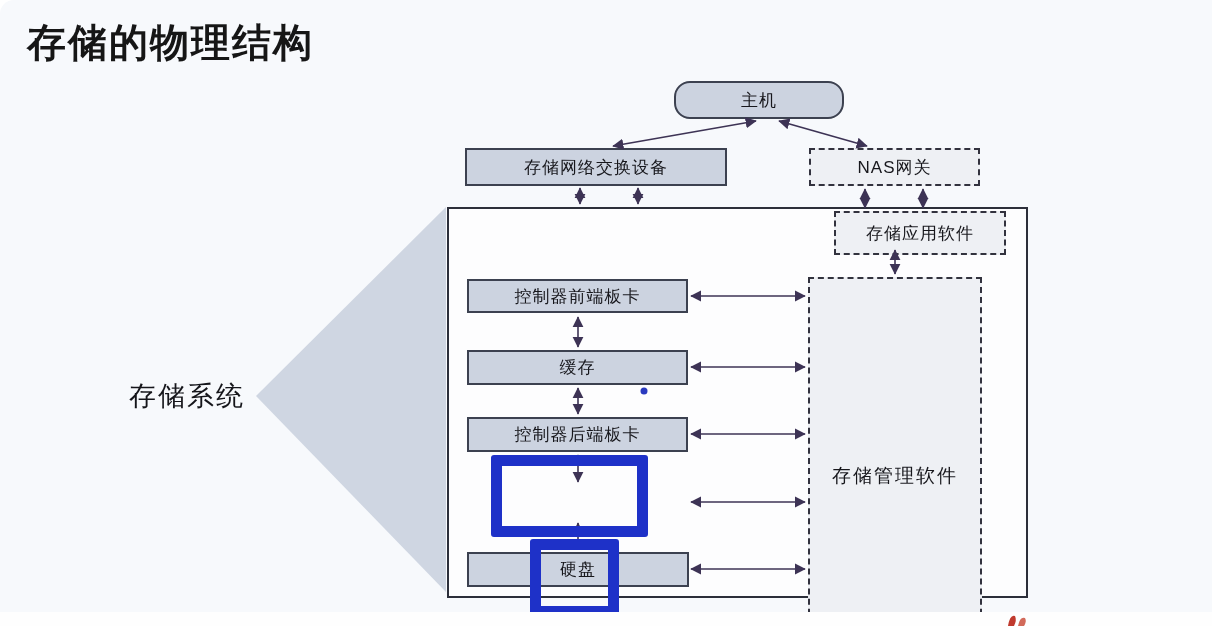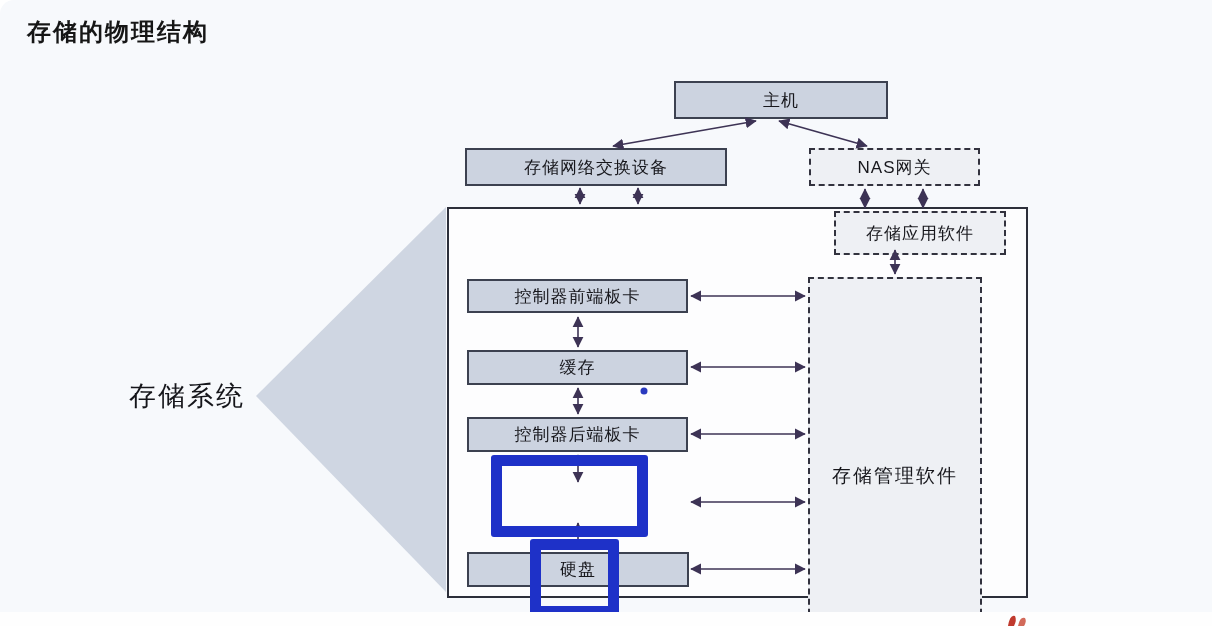--- a/index.html
+++ b/index.html
@@ -4,21 +4,21 @@
 <style>
   html,body{margin:0;padding:0;background:#ffffff;}
   .stage{
     position:relative;width:1212px;height:626px;overflow:hidden;
     background:var(--bg,#f7f9fc);
     font-family:"Liberation Sans","DejaVu Sans",sans-serif;
     border-radius:14px 0 0 0;
   }
   .title{
     position:absolute;left:27px;top:16px;
-    font-size:24px;font-weight:600;letter-spacing:2px;
+    font-size:39px;font-weight:600;letter-spacing:2px;
     color:var(--title-text,#161616);
   }
   .side-label{
     position:absolute;left:95px;top:378px;width:150px;text-align:right;
     font-size:27px;letter-spacing:2px;color:#15151a;
   }
   .node{
     position:absolute;display:flex;align-items:center;justify-content:center;
     box-sizing:border-box;
     background:var(--box-fill,#ccd3e0);
@@ -26,21 +26,21 @@
     font-size:17px;letter-spacing:1px;color:#17171c;
   }
   .node.dashed{
     background:var(--dashed-fill,#eef0f4);
     border:2px dashed #32323e;
   }
   .bigbox{
     position:absolute;left:447px;top:207px;width:581px;height:391px;
     box-sizing:border-box;border:2px solid #2c2f3a;background:#fdfdfe;
   }
-  #node-host{left:674px;top:81px;width:214px;height:38px;}
+  #node-host{left:674px;top:81px;width:170px;height:38px;border-radius:16px;}
   #node-switch{left:465px;top:148px;width:262px;height:38px;}
   #node-nas{left:809px;top:148px;width:171px;height:38px;}
   #node-app{left:834px;top:211px;width:172px;height:44px;align-items:center;}
   #node-mgmt{left:808px;top:277px;width:174px;height:398px;font-size:19px;letter-spacing:2px;}
   #node-front{left:467px;top:279px;width:221px;height:34px;text-align:center;}
   #node-cache{left:467px;top:350px;width:221px;height:35px;}
   #node-back{left:467px;top:417px;width:221px;height:35px;}
   #node-connector{left:467px;top:485px;width:221px;height:35px;}
   #node-disk{left:467px;top:552px;width:222px;height:35px;}
   .svg-layer{position:absolute;left:0;top:0;width:1212px;height:626px;pointer-events:none;}

